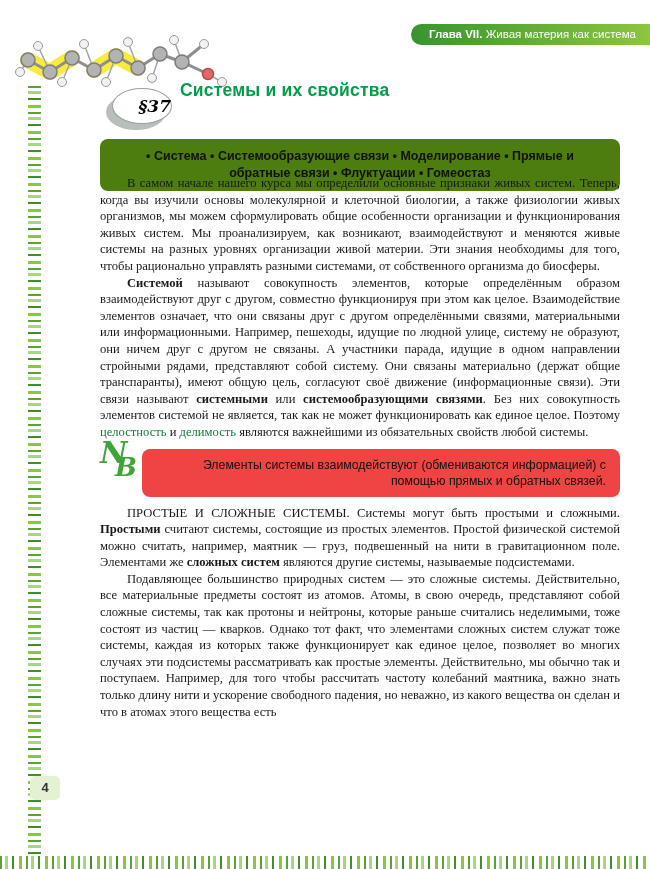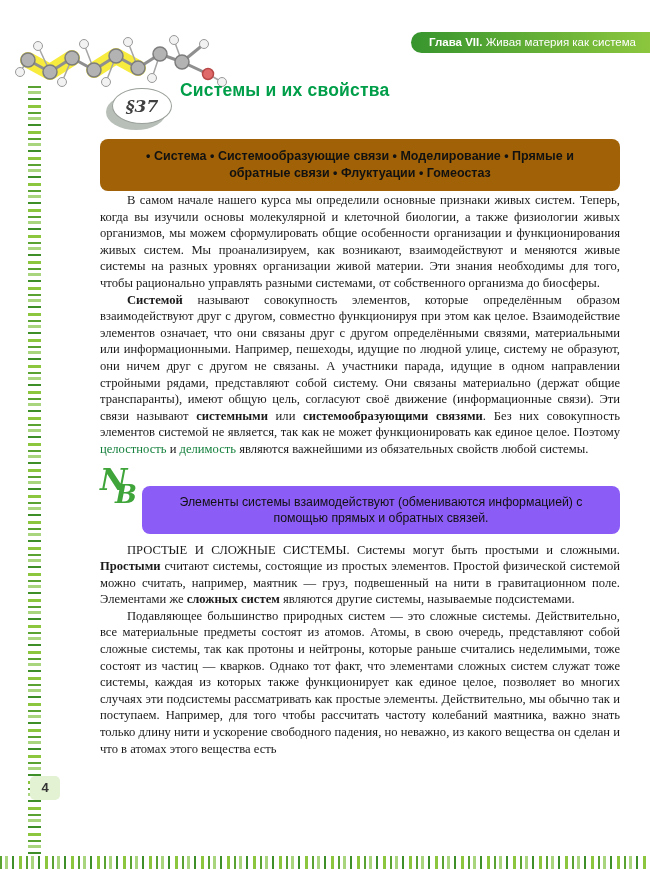--- a/index.html
+++ b/index.html
@@ -20,74 +20,74 @@
     background:repeating-linear-gradient(to right,
       #5aa332 0 2px,#ffffff 2px 5px,#a9d57f 5px 8px,#ffffff 8px 12px,
       #3f8f28 12px 14px,#ffffff 14px 19px,#8cc63e 19px 22px,#ffffff 22px 26px);
   }
 
   
   .molecule{position:absolute;left:8px;top:12px;width:238px;height:78px;}
 
   
   .chapter-bar{
-    position:absolute;top:32px;right:0;height:21px;line-height:21px;
+    position:absolute;top:24px;right:0;height:21px;line-height:21px;
     padding:0 14px 0 18px;border-radius:11px 0 0 11px;
     background:linear-gradient(90deg,#37952e,#8cc63e);
     font-family:"Liberation Sans",sans-serif;font-size:11.5px;color:#ffffff;
     white-space:nowrap;
   }
   .chapter-bar .chap{font-weight:bold;}
 
   
   .section-oval{
     position:absolute;left:112px;top:88px;width:58px;height:34px;
     background:#ffffff;border:1.5px solid #9aa09a;border-radius:50%;
     box-shadow:-6px 6px 0 #b8bfb8;
-    display:flex;align-items:center;justify-content:center;
+    display:flex;align-items:center;justify-content:flex-end;
     font-family:"DejaVu Serif",serif;font-style:italic;font-weight:bold;
-    font-size:17px;color:#404040;
+    font-size:17px;color:#000000;
   }
   .section-title{
     position:absolute;left:180px;top:80px;
     font-family:"Liberation Sans",sans-serif;font-weight:bold;
     font-size:17.5px;color:#009e49;letter-spacing:.2px;
   }
 
   
   .keywords{
     position:absolute;left:100px;top:139px;width:520px;box-sizing:border-box;
-    background:#a16207;border-radius:8px;padding:9px 18px;
+    background:#4d7c0f;border-radius:8px;padding:9px 18px;
     font-family:"Liberation Sans",sans-serif;font-weight:bold;font-size:12.5px;
     line-height:17px;text-align:center;color:#111;
   }
 
   
   .content{
-    position:absolute;left:100px;top:192px;width:520px;
+    position:absolute;left:100px;top:175px;width:520px;
     font-size:12.6px;line-height:16.6px;text-align:justify;
   }
   .content p{margin:0;text-indent:27px;}
   .s-b{font-weight:bold;margin-top:39px;}
   .s-i{}
   .s-r{color:#15803d;}
 
   
   .nb-row{display:flex;align-items:center;margin:8px 0 8px 0;}
   .nb-logo{position:relative;width:42px;height:44px;flex:0 0 42px;}
   .nb-logo .n{position:absolute;left:0;top:-6px;
     font-family:"DejaVu Serif",serif;font-style:italic;font-weight:bold;
     font-size:30px;color:#3fa53a;}
   .nb-logo .b{position:absolute;left:15px;top:8px;
     font-family:"DejaVu Serif",serif;font-style:italic;font-weight:bold;
     font-size:26px;color:#3fa53a;}
   .nb-box{
-    flex:1;background:#8b5cf6;border-radius:8px;padding:8px 14px;
+    flex:1;background:#ef4444;border-radius:8px;padding:8px 14px;
     font-family:"Liberation Sans",sans-serif;font-size:12.3px;line-height:16px;
-    text-align:center;text-indent:0;color:#111;margin-top:20px;
+    text-align:right;text-indent:0;color:#111;
   }
 
   
   .page-num{
     position:absolute;left:30px;top:776px;width:30px;height:24px;
     background:#e4f2d4;border-radius:5px;text-align:center;line-height:24px;
     font-family:"Liberation Sans",sans-serif;font-weight:bold;font-size:13px;
     color:#333;z-index:2;
   }
 </style>

